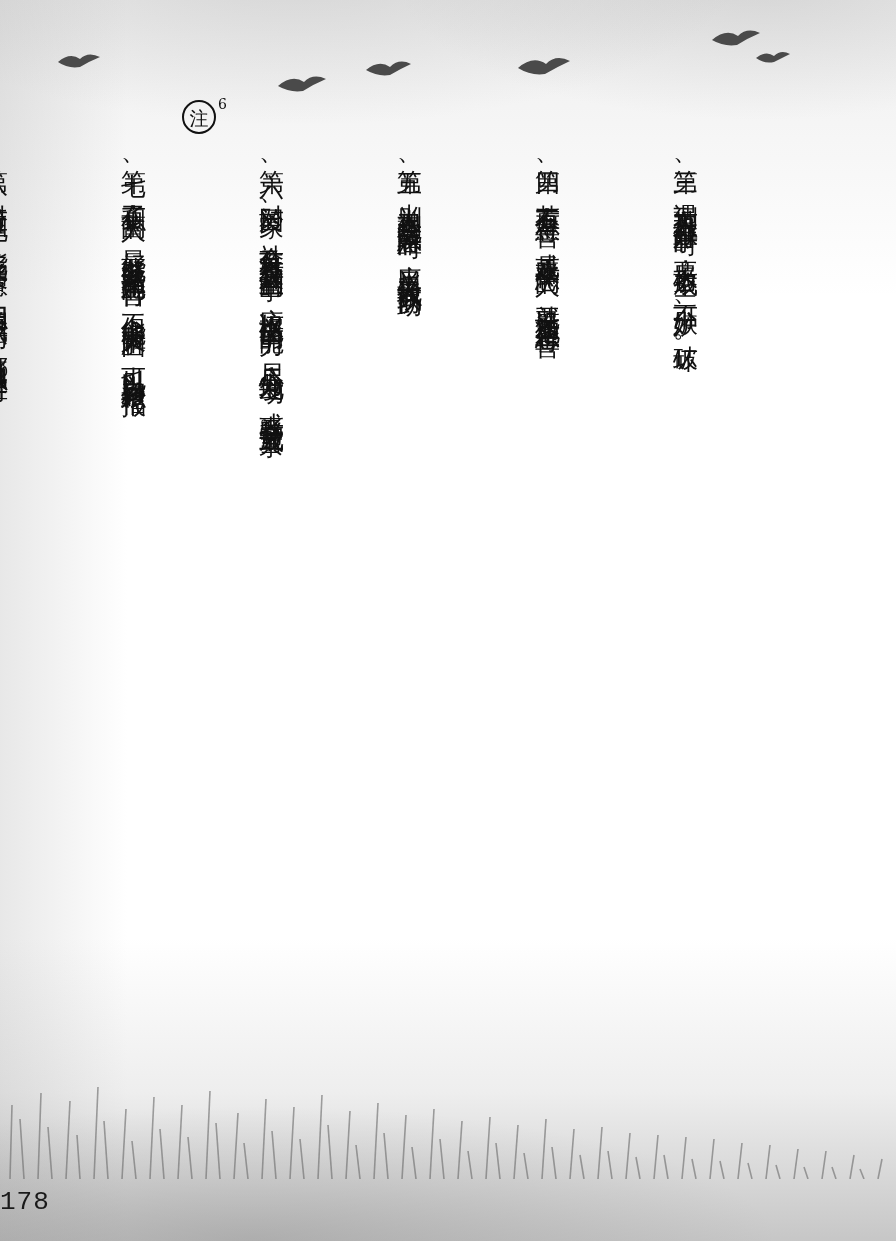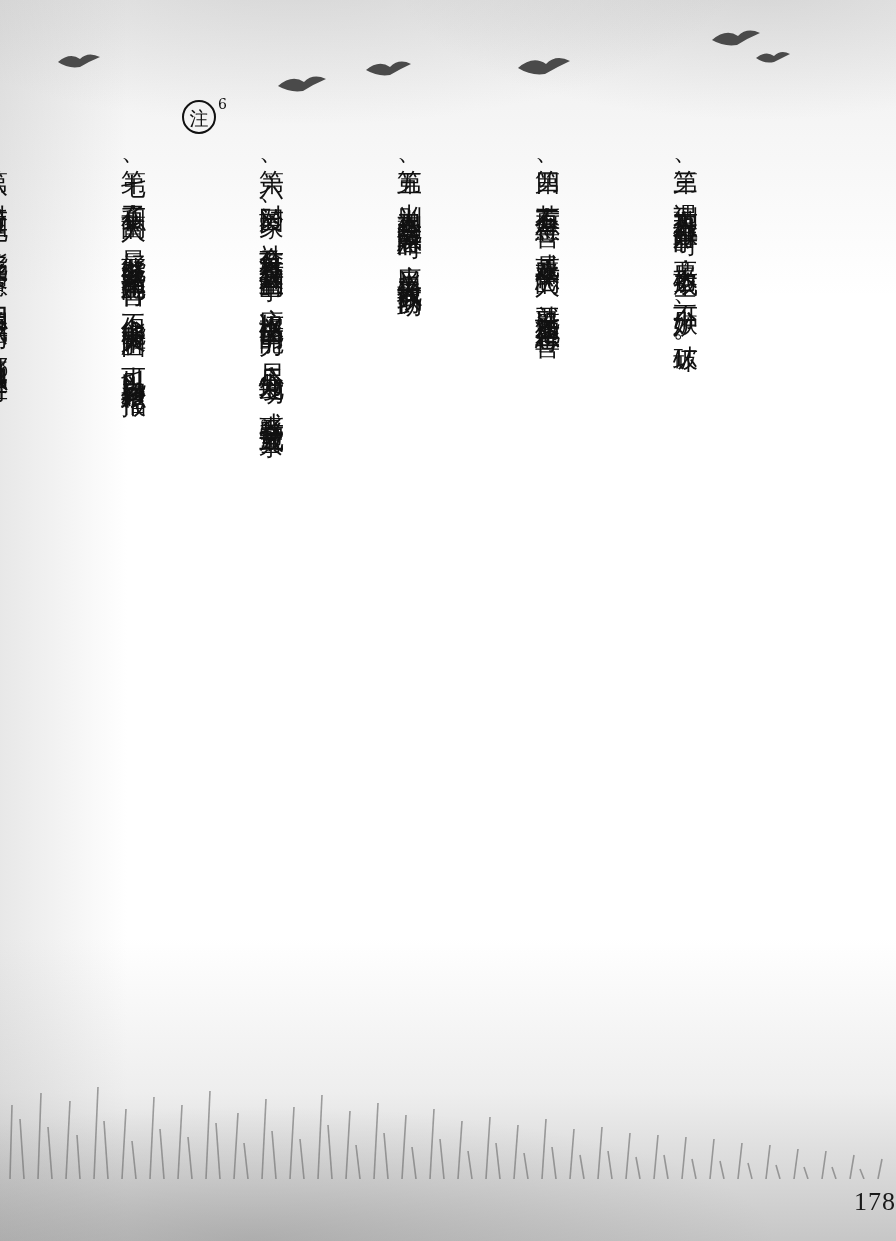--- a/index.html
+++ b/index.html
@@ -114,24 +114,24 @@
     font-size: 14px;
     color: #111;
     font-family: "DejaVu Serif", "Liberation Serif", serif;
   }
 
   .page-number {
     position: absolute;
     left: 0;
     bottom: 24px;
     width: 896px;
-    text-align: right;
+    text-align: left;
     font-size: 26px;
     color: #1a1a1a;
-    font-family: Liberation Serif, serif;
+    font-family: Liberation Mono, monospace;
     letter-spacing: 1px;
   }
 </style>
 </head>
 <body>
 
 <div id="page">
 
   <div class="wash-top"></div>
   <div class="wash-left"></div>

